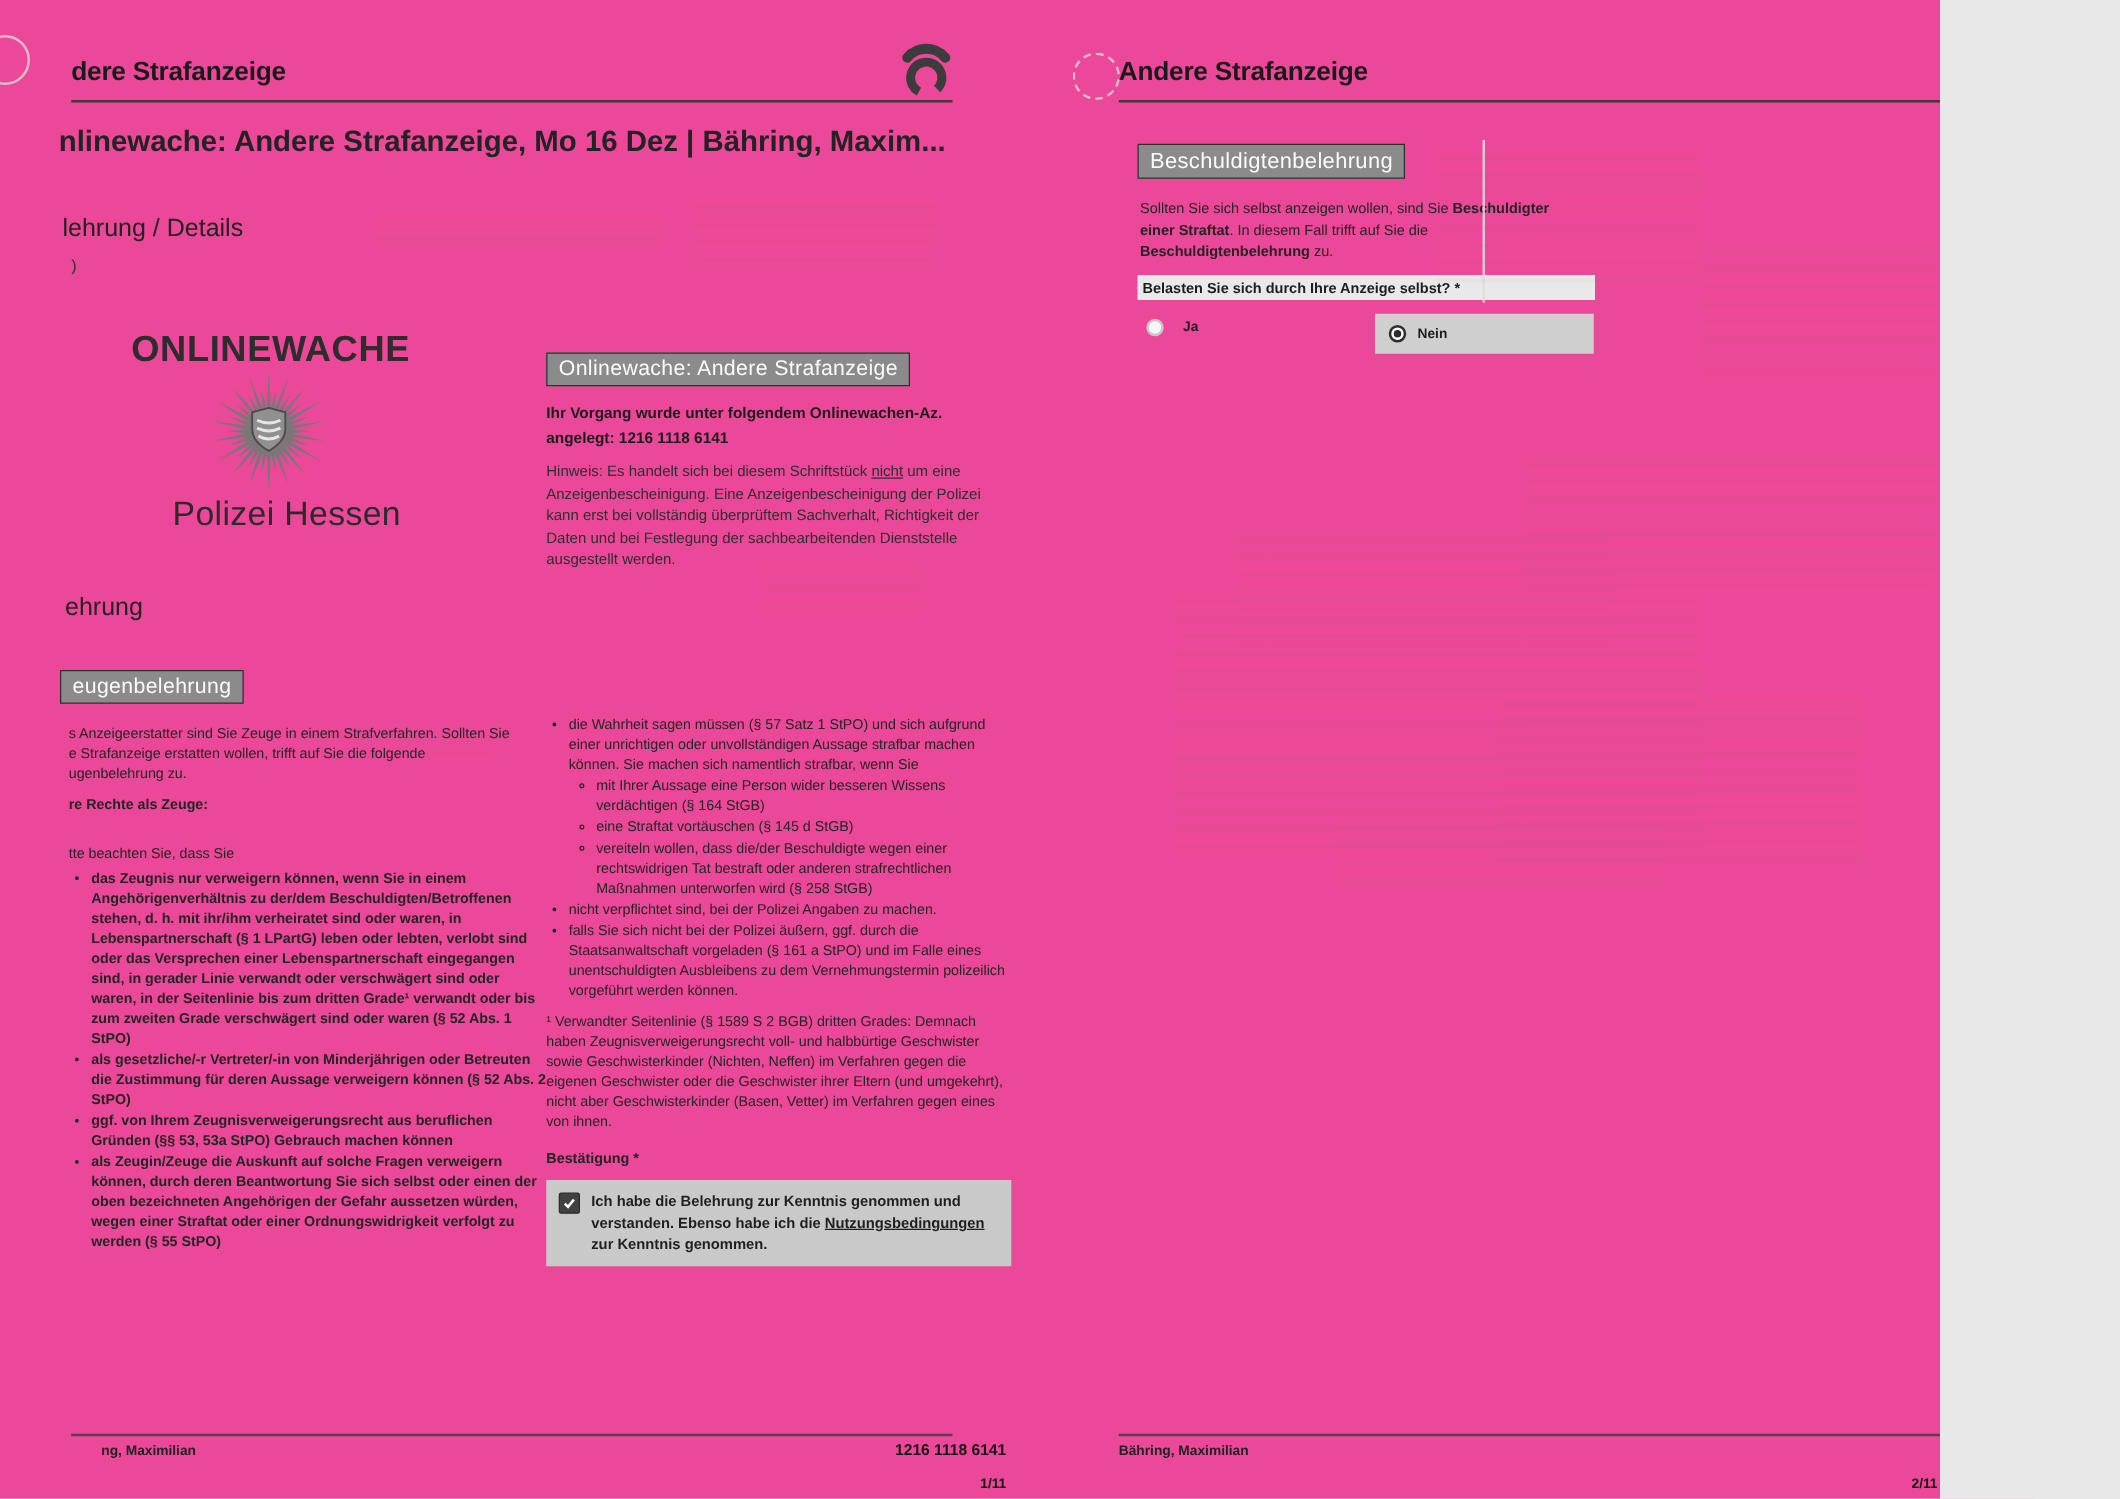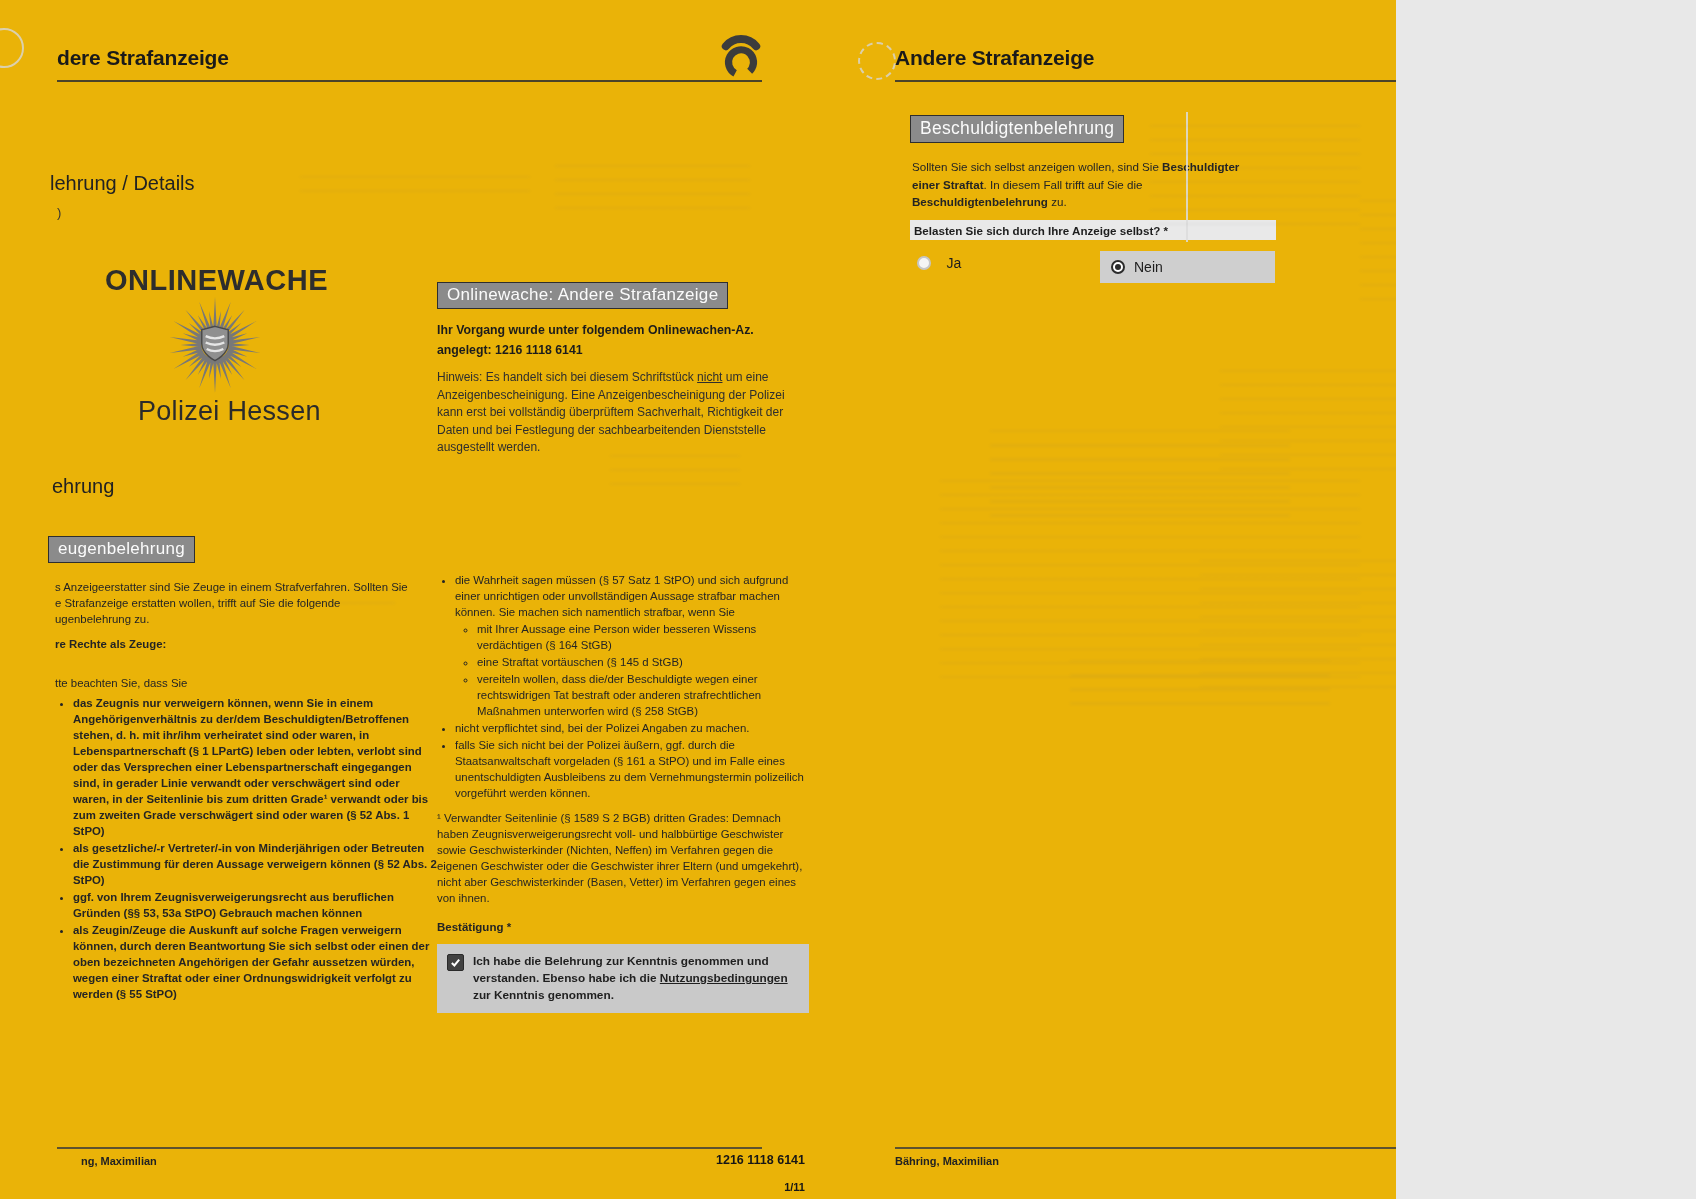--- a/index.html
+++ b/index.html
@@ -1,16 +1,16 @@
 <!DOCTYPE html>
 <html><head>
 <meta charset="utf-8">
 <style>
   html,body{margin:0;padding:0;background:#e8e8e8;}
-  .canvas{position:relative;width:1396px;height:1199px;background:#eab308;overflow:hidden;
+  .canvas{position:relative;width:1552px;height:1199px;background:#ec4899;overflow:hidden;
           font-family:"Liberation Sans",sans-serif;color:#1f1f1f;}
   .page{position:absolute;top:0;height:1199px;}
   .abs{position:absolute;}
   .page-header-title{font-size:21px;font-weight:700;letter-spacing:-0.2px;color:#1a1a1a;white-space:nowrap;}
   .header-rule{height:2px;background:#2f2f2f;opacity:.85;}
   .footer-rule{height:2px;background:#3a3a3a;opacity:.8;}
   .doc-title{font-size:23.5px;font-weight:600;color:#232323;white-space:nowrap;}
   .h2{font-size:20px;font-weight:500;color:#222;white-space:nowrap;}
   .inv-header{display:inline-block;background:#8b8b8b;color:#fbfbfb;border:1.5px solid #2e2e2e;
               font-size:17px;font-weight:400;padding:2px 9px 3px 9px;letter-spacing:.3px;white-space:nowrap;}
@@ -30,21 +30,21 @@
   .confirm-box{background:#c9c9c9;padding:9px 10px;display:flex;gap:9px;align-items:flex-start;
                font-weight:700;font-size:11.8px;line-height:17px;color:#1f1f1f;}
   .cb{flex:0 0 auto;width:15px;height:15px;background:#424242;border:1px solid #2a2a2a;border-radius:2px;
       display:inline-flex;align-items:center;justify-content:center;margin-top:1px;}
   .cb svg{display:block;}
   .q-band{background:#e9e9e9;font-size:11.6px;font-weight:700;color:#1d1d1d;padding:4px 4px 3px 4px;}
   .radio{width:14px;height:14px;border-radius:50%;display:inline-block;box-sizing:border-box;vertical-align:middle;}
   .radio-unsel{border:2px solid #c6c6c6;background:#f5f5f5;}
   .radio-sel{border:2.5px solid #2c2c2c;background:#fff;position:relative;}
   .radio-sel::after{content:"";position:absolute;inset:2px;border-radius:50%;background:#2c2c2c;}
-  .opt-label{font-size:14px;font-weight:400;color:#1d1d1d;vertical-align:middle;}
+  .opt-label{font-size:11px;font-weight:700;color:#1d1d1d;vertical-align:middle;}
   .nein-box{background:#cfcfcf;height:32px;display:flex;align-items:center;gap:9px;padding-left:11px;box-sizing:border-box;}
   .footer-name{font-size:11px;font-weight:700;color:#222;white-space:nowrap;}
   .footer-case{font-size:12.5px;font-weight:700;color:#161616;text-align:right;}
   .footer-page{font-size:11px;font-weight:700;color:#161616;text-align:right;}
   .punch{border:2.5px solid #d7d7d7;border-radius:50%;opacity:.8;}
   .smudge{background:repeating-linear-gradient(180deg,rgba(110,110,110,.5) 0 2.5px,transparent 2.5px 14px);
           filter:blur(1.4px);opacity:.13;}
   .vline{background:#dcdcdc;width:1.5px;opacity:.85;}
   .stray{font-size:13px;color:#333;}
   .roundel svg{display:block;}
@@ -62,20 +62,21 @@
 
     <div class="abs roundel" style="left:714px;top:31px;">
       <svg width="54" height="50" viewBox="0 0 60 56">
         <path d="M13,17 A22,22 0 0 1 47,17" stroke="#3c3c3c" stroke-width="9" fill="none" stroke-linecap="round"></path>
         <circle cx="30" cy="35" r="14" stroke="#3c3c3c" stroke-width="8" fill="none" stroke-dasharray="70 18" transform="rotate(118 30 35)"></circle>
       </svg>
     </div>
 
     <div class="abs header-rule" style="left:57px;top:80px;width:705px;"></div>
 
+    <div class="abs doc-title" style="left:47px;top:100px;">nlinewache: Andere Strafanzeige, Mo 16 Dez | Bähring, Maxim...</div>
 
     <div class="abs h2" style="left:50px;top:172px;">lehrung / Details</div>
 
     <div class="abs stray" style="left:57px;top:205px;">)</div>
 
     <div class="abs wordmark" style="left:105px;top:264px;">ONLINEWACHE</div>
     <div class="abs" style="left:166px;top:296px;">
       <svg width="98" height="98" viewBox="0 0 100 100">
         <path id="star-rays" fill="#787878" d="M48.0,36.1L50.0,1.0L52.0,36.1ZM50.5,36.0L56.1,15.5L54.3,36.7ZM52.9,36.3L66.1,5.8L56.6,37.6ZM55.2,37.0L67.5,19.7L58.6,39.0ZM57.4,38.1L80.2,14.0L60.4,40.6ZM59.4,39.6L76.8,27.5L61.9,42.6ZM61.0,41.4L92.4,25.5L63.0,44.8ZM62.4,43.4L82.9,38.0L63.7,47.1ZM63.3,45.7L96.3,41.8L64.0,49.5ZM63.9,48.0L85.0,50.0L63.9,52.0ZM64.0,50.5L96.3,58.2L63.3,54.3ZM63.7,52.9L82.9,62.0L62.4,56.6ZM63.0,55.2L92.4,74.5L61.0,58.6ZM61.9,57.4L76.8,72.5L59.4,60.4ZM60.4,59.4L80.2,86.0L57.4,61.9ZM58.6,61.0L67.5,80.3L55.2,63.0ZM56.6,62.4L66.1,94.2L52.9,63.7ZM54.3,63.3L56.1,84.5L50.5,64.0ZM52.0,63.9L50.0,99.0L48.0,63.9ZM49.5,64.0L43.9,84.5L45.7,63.3ZM47.1,63.7L33.9,94.2L43.4,62.4ZM44.8,63.0L32.5,80.3L41.4,61.0ZM42.6,61.9L19.8,86.0L39.6,59.4ZM40.6,60.4L23.2,72.5L38.1,57.4ZM39.0,58.6L7.6,74.5L37.0,55.2ZM37.6,56.6L17.1,62.0L36.3,52.9ZM36.7,54.3L3.7,58.2L36.0,50.5ZM36.1,52.0L15.0,50.0L36.1,48.0ZM36.0,49.5L3.7,41.8L36.7,45.7ZM36.3,47.1L17.1,38.0L37.6,43.4ZM37.0,44.8L7.6,25.5L39.0,41.4ZM38.1,42.6L23.2,27.5L40.6,39.6ZM39.6,40.6L19.8,14.0L42.6,38.1ZM41.4,39.0L32.5,19.7L44.8,37.0ZM43.4,37.6L33.9,5.8L47.1,36.3ZM45.7,36.7L43.9,15.5L49.5,36.0Z"></path>
         <path d="M50 31 l13.5 3.5 v14 c0 11 -13.5 17.5 -13.5 17.5 s-13.5 -6.5 -13.5 -17.5 v-14 z" fill="#909090" stroke="#4a4a4a" stroke-width="1.5"></path>

